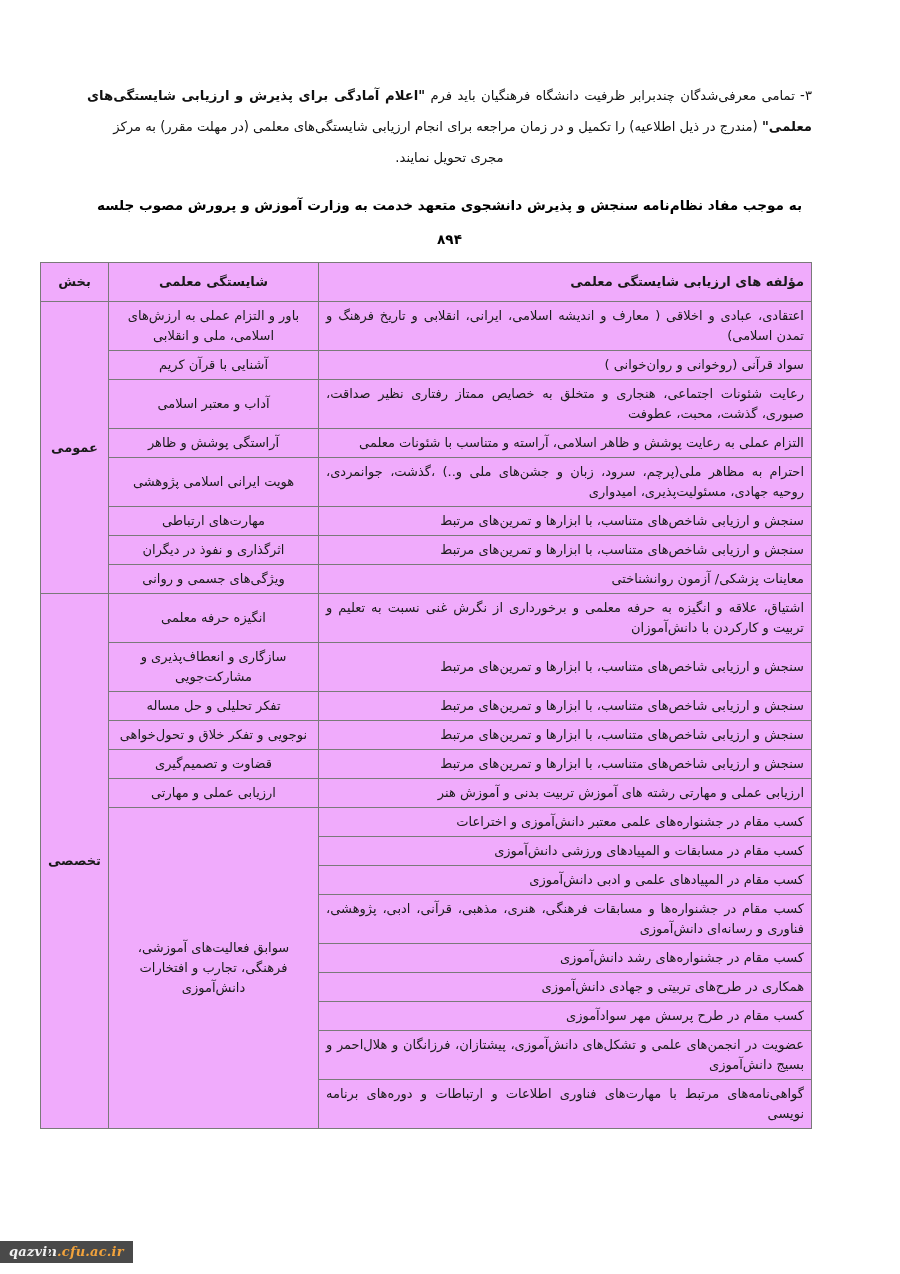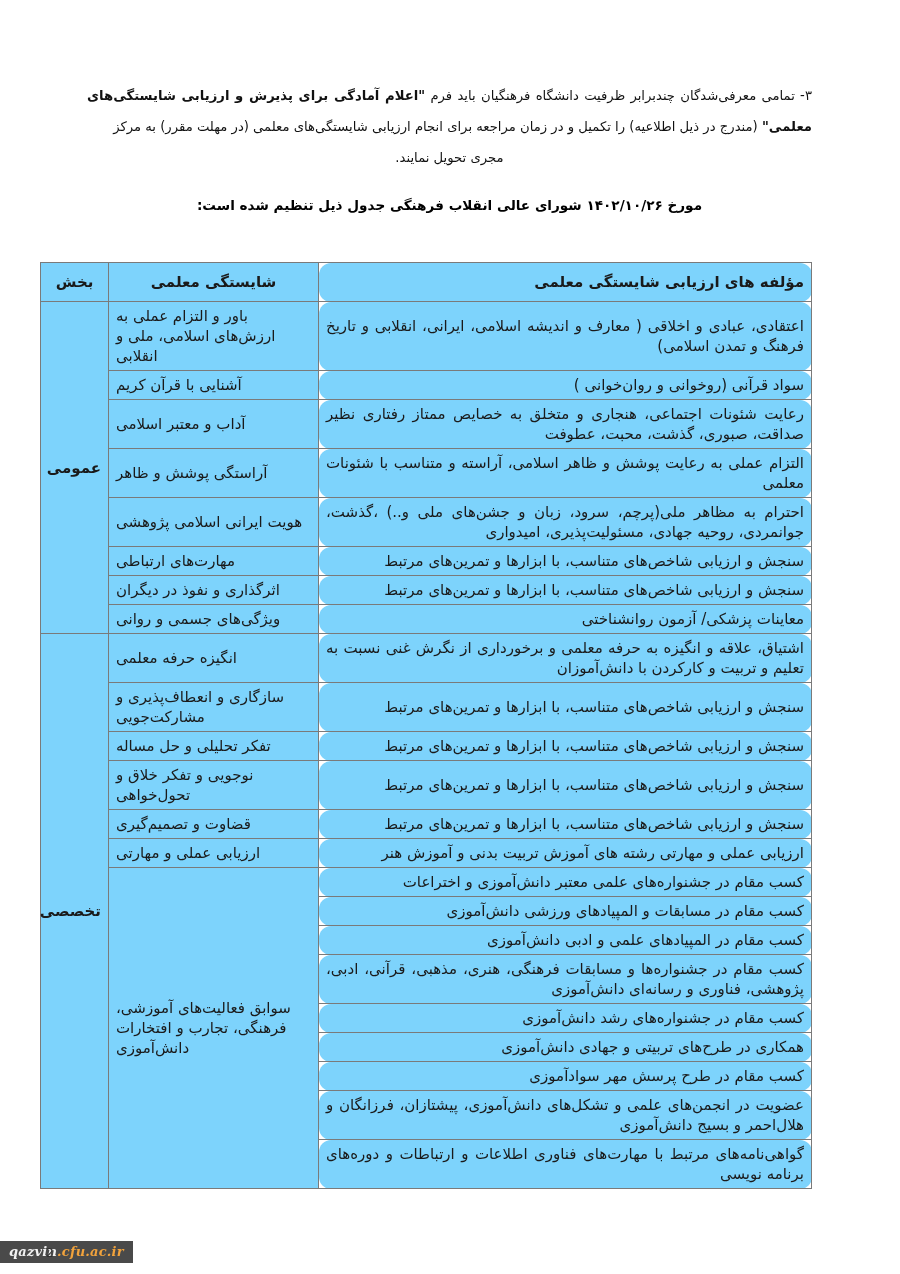--- a/index.html
+++ b/index.html
@@ -61,41 +61,41 @@
   }
   table.matrix {
     border-collapse: collapse;
     width: 100%;
     table-layout: fixed;
     direction: rtl;
   }
   table.matrix td, table.matrix th {
     border: 1px solid #7a7a7a;
     padding: 4px 7px;
-    font-size: 15px;
+    font-size: 13px;
     line-height: 20px;
     color: #1a1a1a;
     vertical-align: middle;
-    background: #7dd3fc;
+    background: #f0abfc;
   }
   thead th {
     background: #dce6f1;
     font-weight: bold;
     font-size: 12.6px;
     text-align: center;
     height: 30px;
     padding: 5px 6px;
     color: #000000;
   }
-  .col-components { width: 478px; text-align: justify; border-radius: 12px; }
+  .col-components { width: 478px; text-align: justify; }
   .col-competency { width: 195px; text-align: center; }
   .col-section    { width: 53px;  text-align: center; }
 
   td.components { text-align: justify; text-justify: inter-word; }
-  td.competency { text-align: left; margin-top: 6px; }
+  td.competency { text-align: center; margin-top: 6px; }
   td.section {
     text-align: center;
     font-weight: bold;
     font-size: 12.4px;
     color: #c8441b;
     vertical-align: middle;
   }
 
   
   .watermark {
@@ -132,20 +132,21 @@
 
   <div class="intro">
     <span>۳- تمامی معرفی‌شدگان چندبرابر ظرفیت دانشگاه فرهنگیان باید فرم</span>
     <span class="bold">"اعلام آمادگی برای پذیرش و ارزیابی شایستگی‌های</span>
     <span class="bold">معلمی"</span>
     <span>(مندرج در ذیل اطلاعیه) را تکمیل و در زمان مراجعه برای انجام ارزیابی شایستگی‌های معلمی (در مهلت مقرر) به مرکز</span>
     <span class="intro-line3">مجری تحویل نمایند.</span>
   </div>
 
   <div class="heading">
+    <span class="hline">به موجب مفاد نظام‌نامه سنجش و پذیرش دانشجوی متعهد خدمت به وزارت آموزش و پرورش مصوب جلسه ۸۹۴</span>
     <span class="hline">مورخ ۱۴۰۲/۱۰/۲۶ شورای عالی انقلاب فرهنگی جدول ذیل  تنظیم شده است:</span>
   </div>
 
   <div class="table-wrap">
     <table class="matrix">
       <thead>
         <tr>
           <th class="col-components">مؤلفه های ارزیابی شایستگی معلمی</th>
           <th class="col-competency">شایستگی معلمی</th>
           <th class="col-section">بخش</th>

